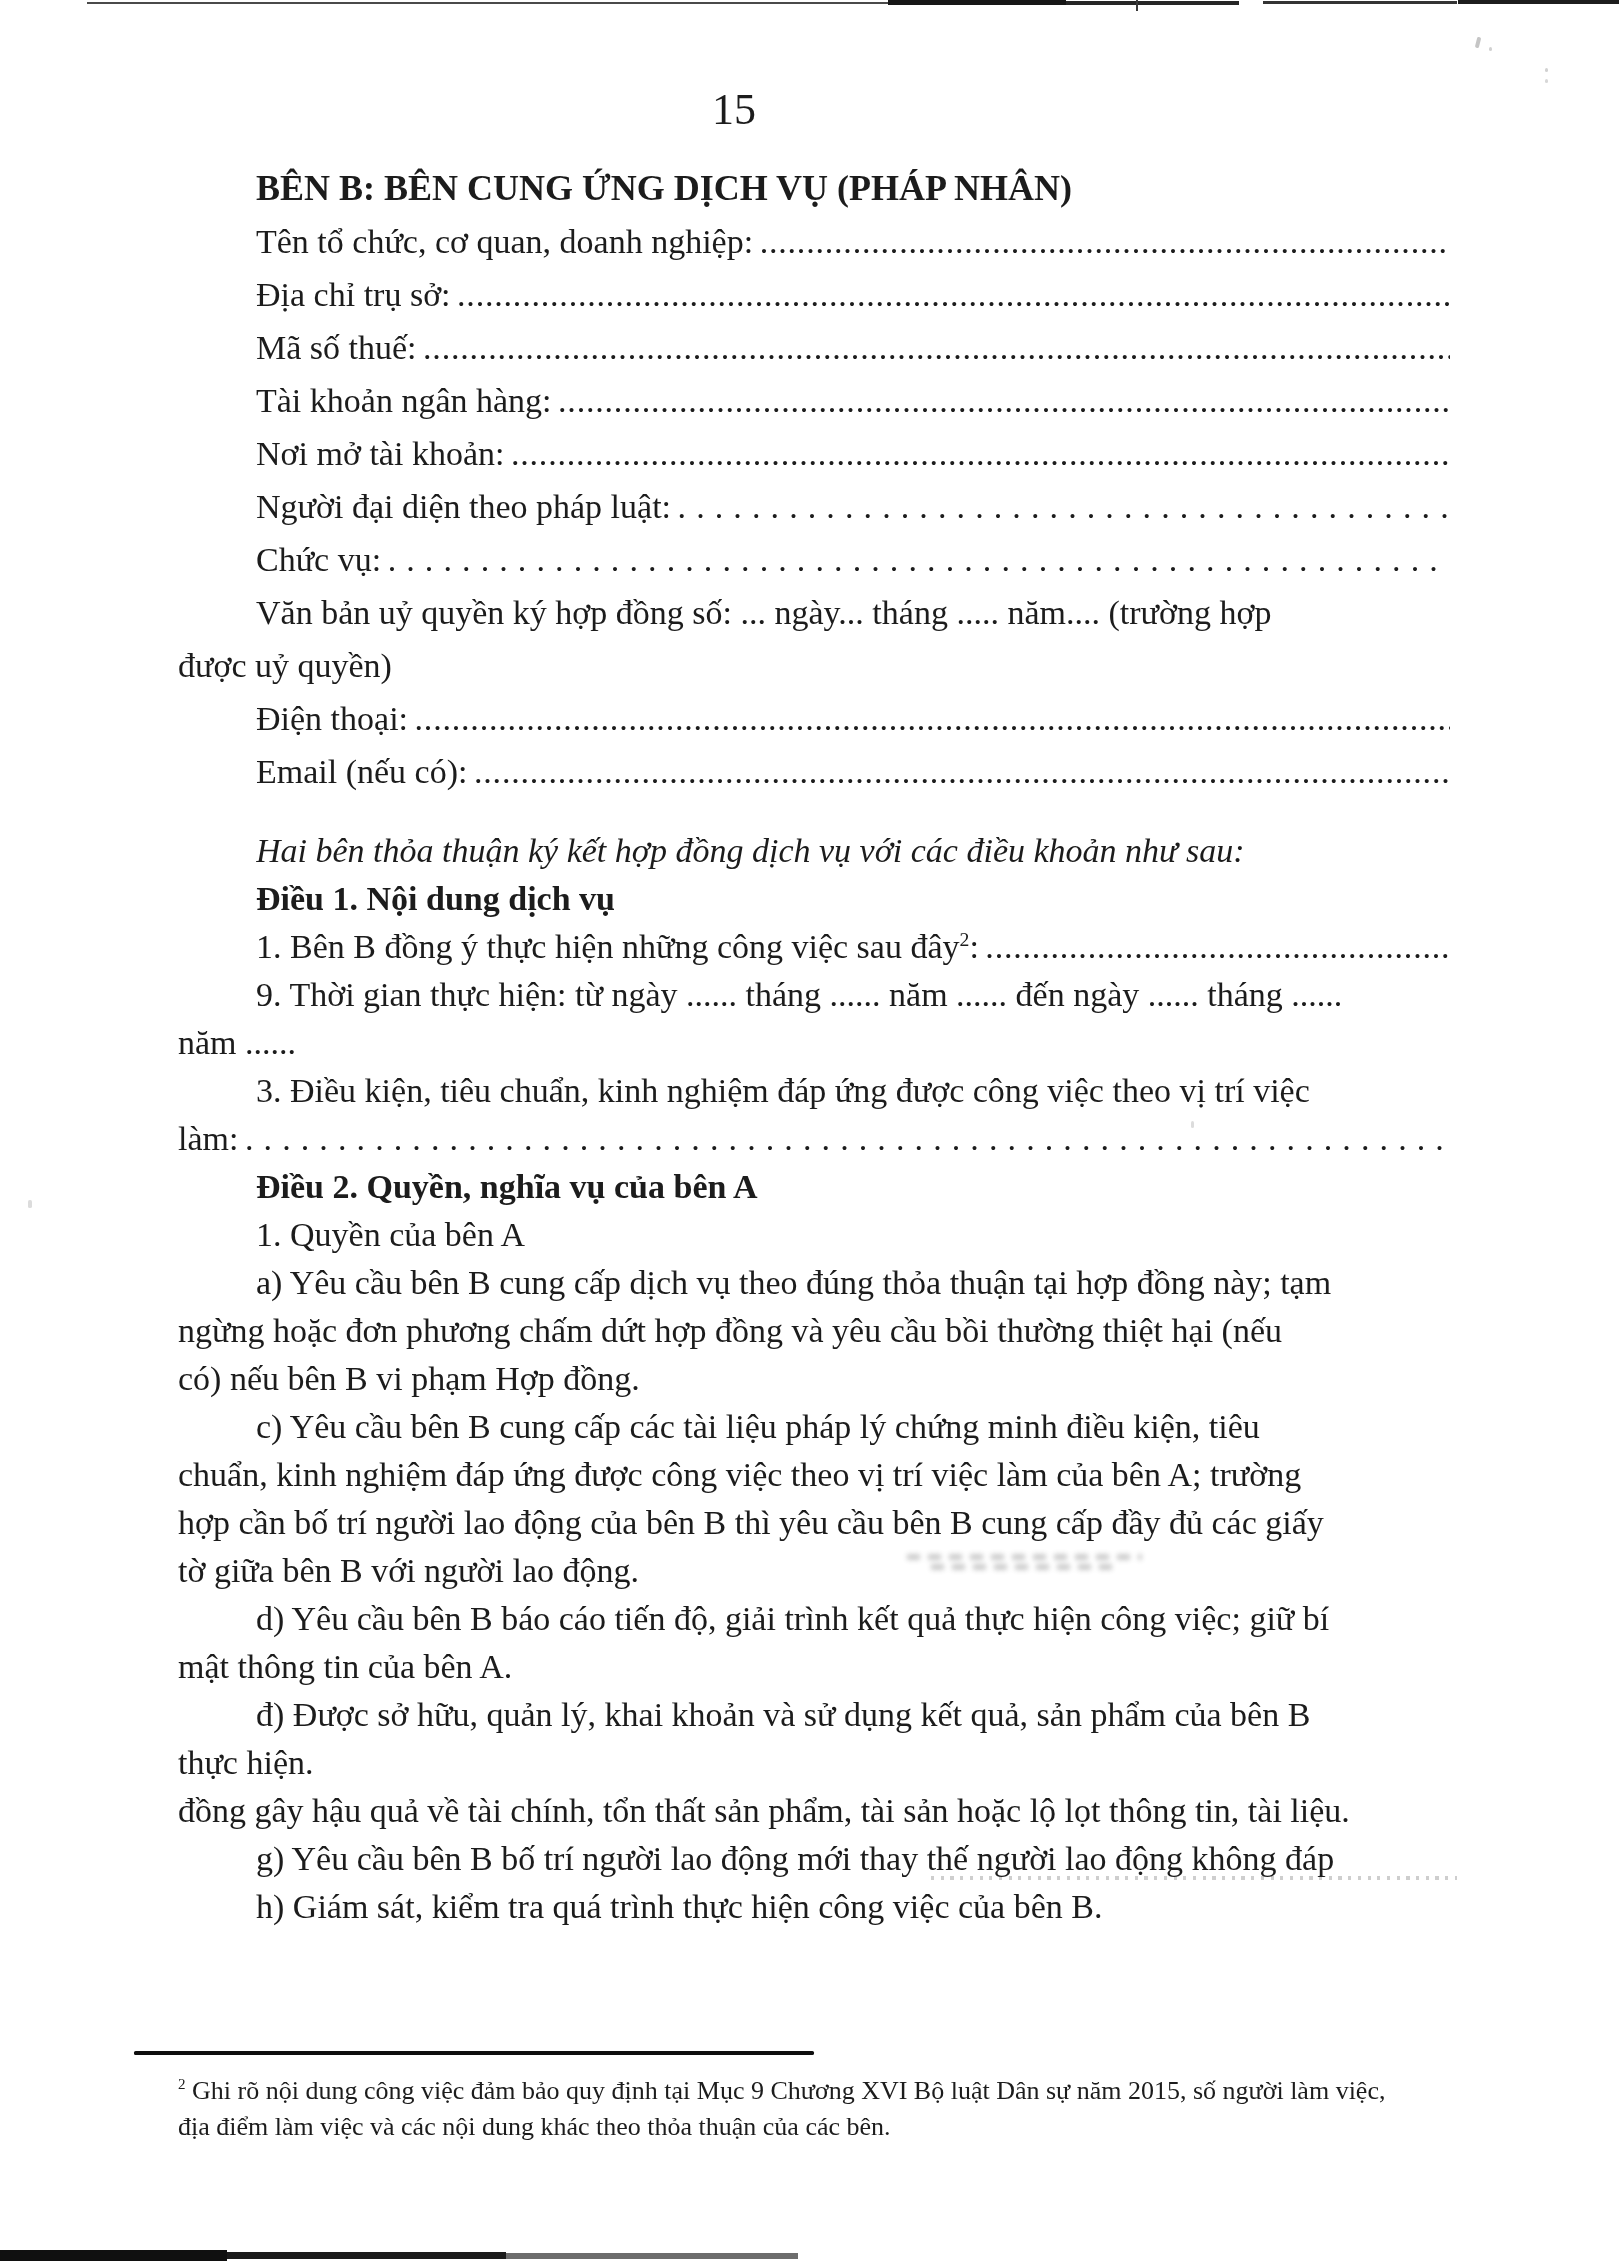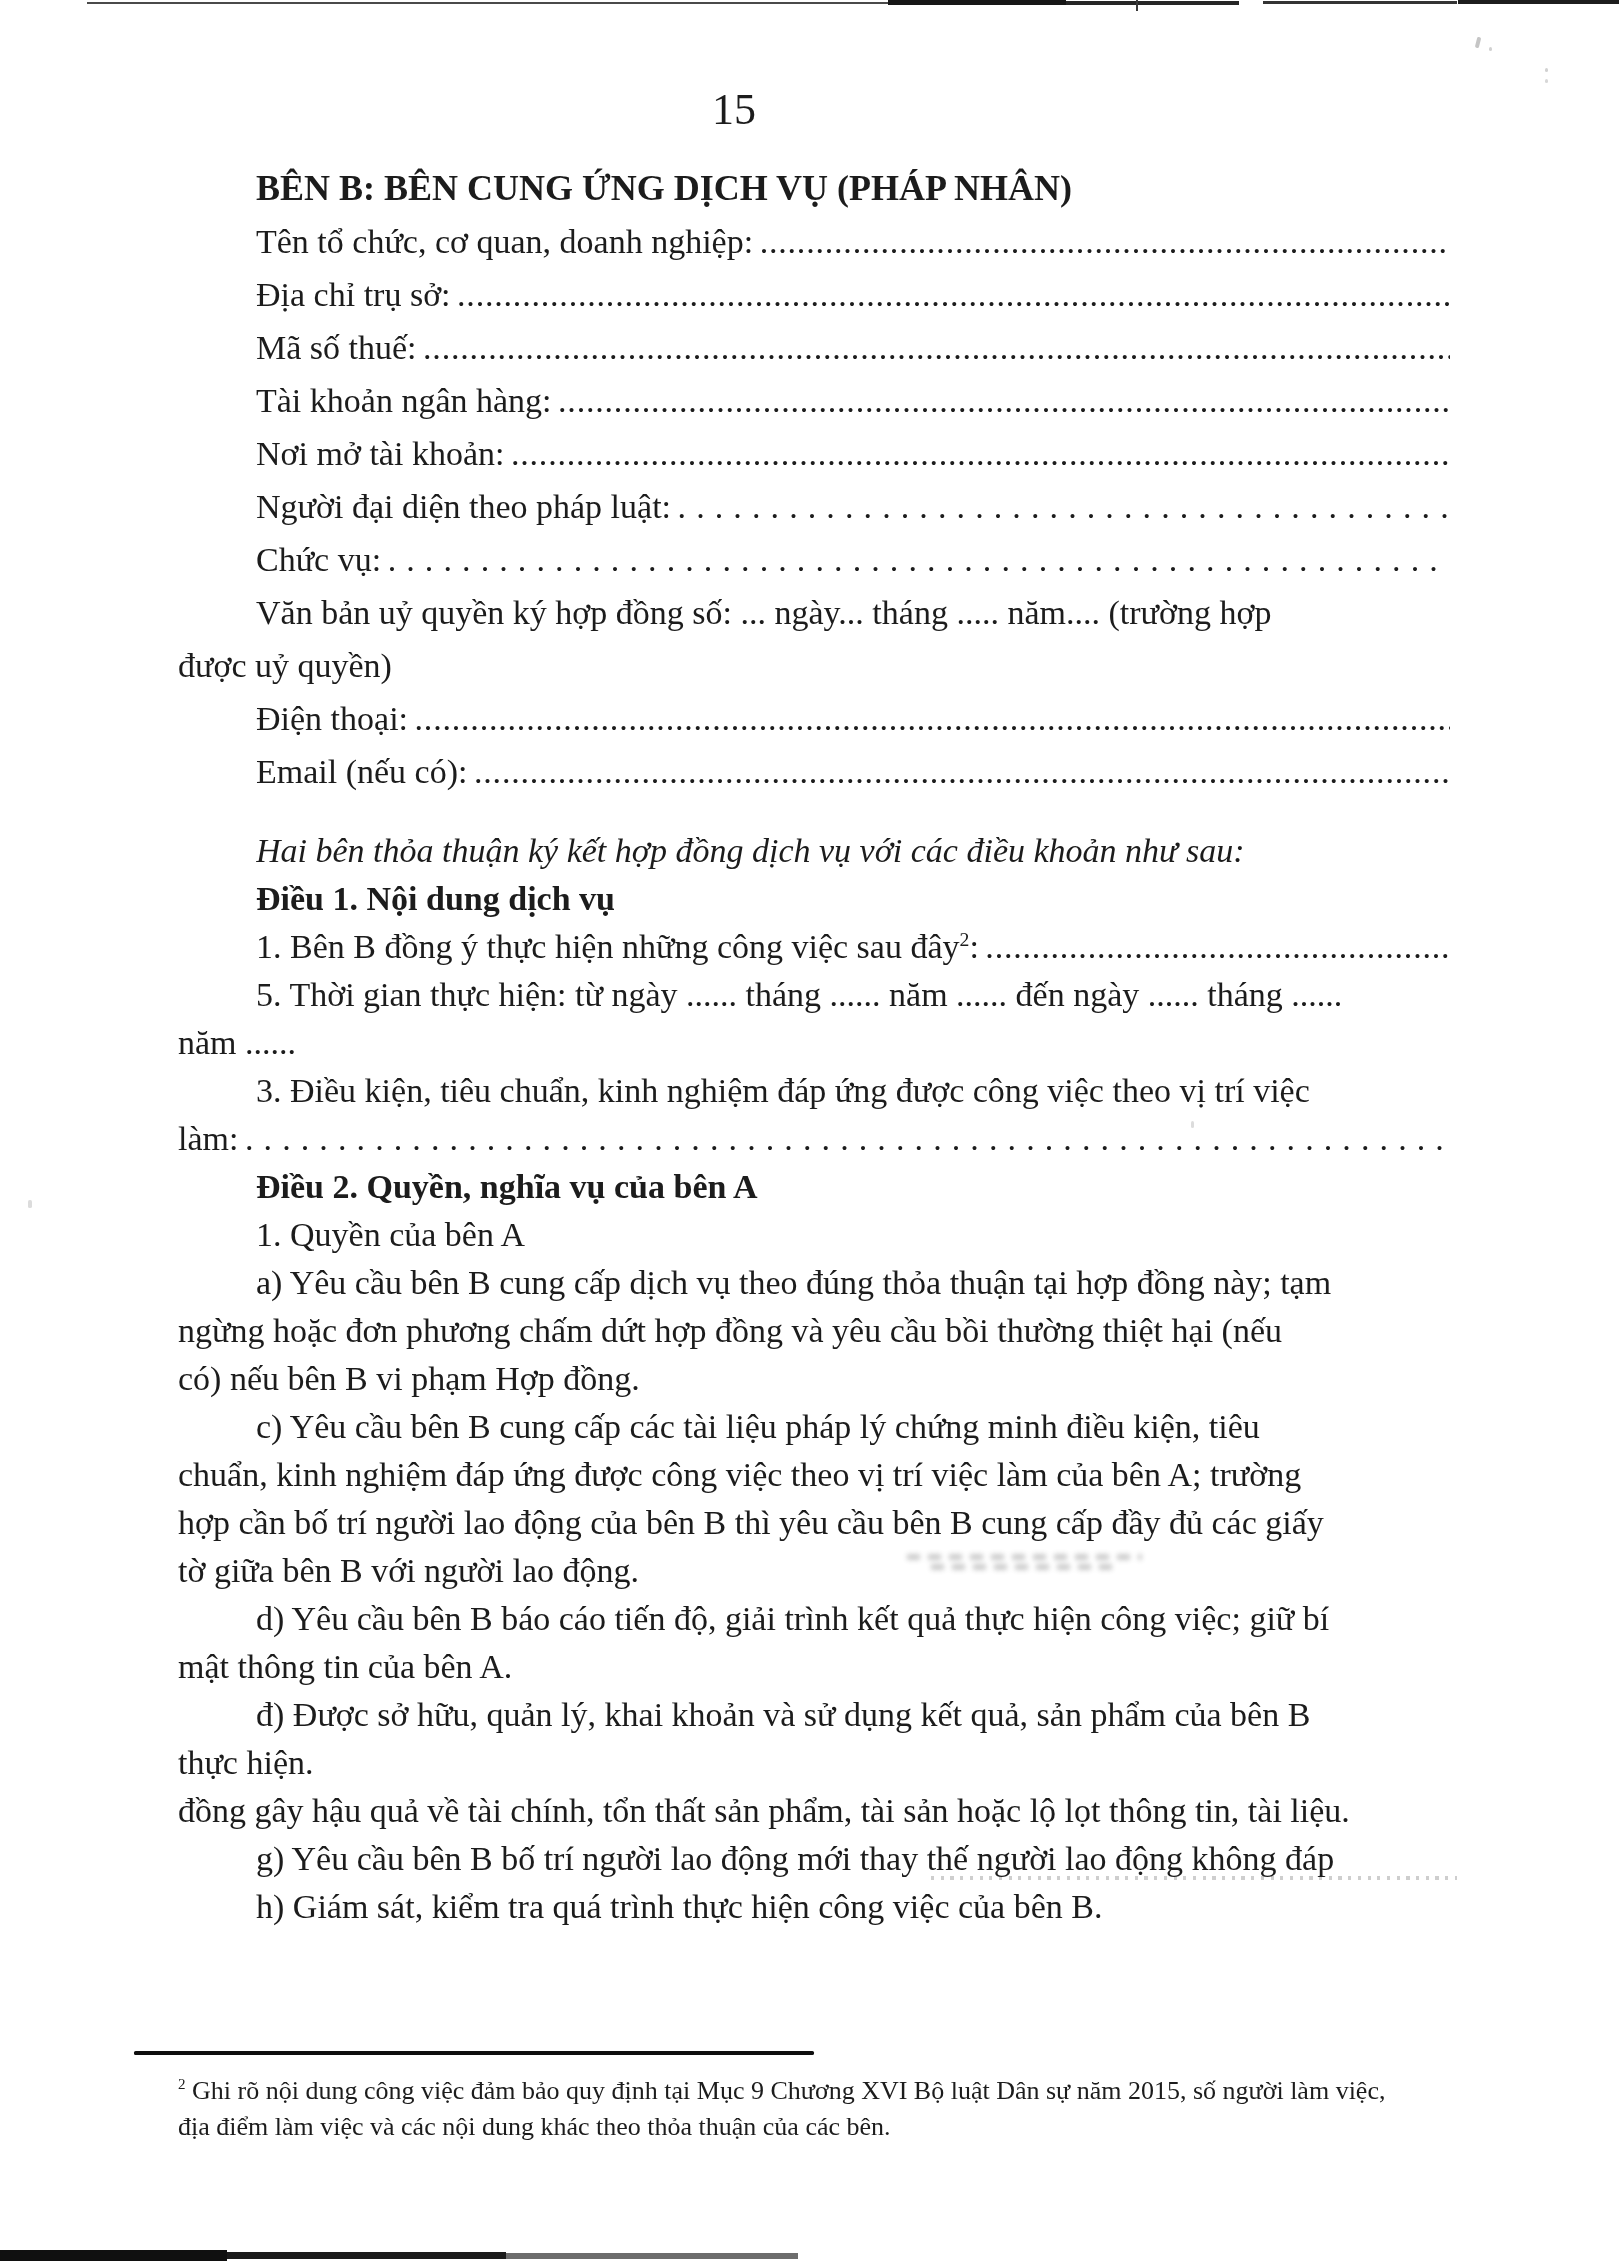--- a/index.html
+++ b/index.html
@@ -111,21 +111,21 @@
   <div class="sectionB">
     <div class="line ind i">Hai bên thỏa thuận ký kết hợp đồng dịch vụ với các điều khoản như sau:</div>
 
     <div class="line ind b">Điều 1. Nội dung dịch vụ</div>
 
     <div class="row ind">
       <span class="lbl"><span>1. Bên B đồng ý thực hiện những công việc sau đây</span><sup>2</sup><span>:</span></span>
       <span class="leader">........................................................................................................................................................................................................................................................</span>
     </div>
 
-    <div class="line ind jf" style="white-space: nowrap; word-spacing: 0px;">5. Thời gian thực hiện: từ ngày ...... tháng ...... năm ...... đến ngày ...... tháng ......</div>
+    <div class="line ind jf" style="white-space: nowrap; word-spacing: 0px;">9. Thời gian thực hiện: từ ngày ...... tháng ...... năm ...... đến ngày ...... tháng ......</div>
     <div class="line">năm ......</div>
 
     <div class="line ind jf" style="white-space: nowrap; word-spacing: 0px;">3. Điều kiện, tiêu chuẩn, kinh nghiệm đáp ứng được công việc theo vị trí việc</div>
     <div class="row">
       <span class="lbl">làm:</span>
       <span class="leader">. . . . . . . . . . . . . . . . . . . . . . . . . . . . . . . . . . . . . . . . . . . . . . . . . . . . . . . . . . . . . . . . . . . . . . . . . . . . . . . . . . . . . . . . . . . . . . . . . . . .</span>
     </div>
 
     <div class="line ind b">Điều 2. Quyền, nghĩa vụ của bên A</div>
     <div class="line ind">1. Quyền của bên A</div>

